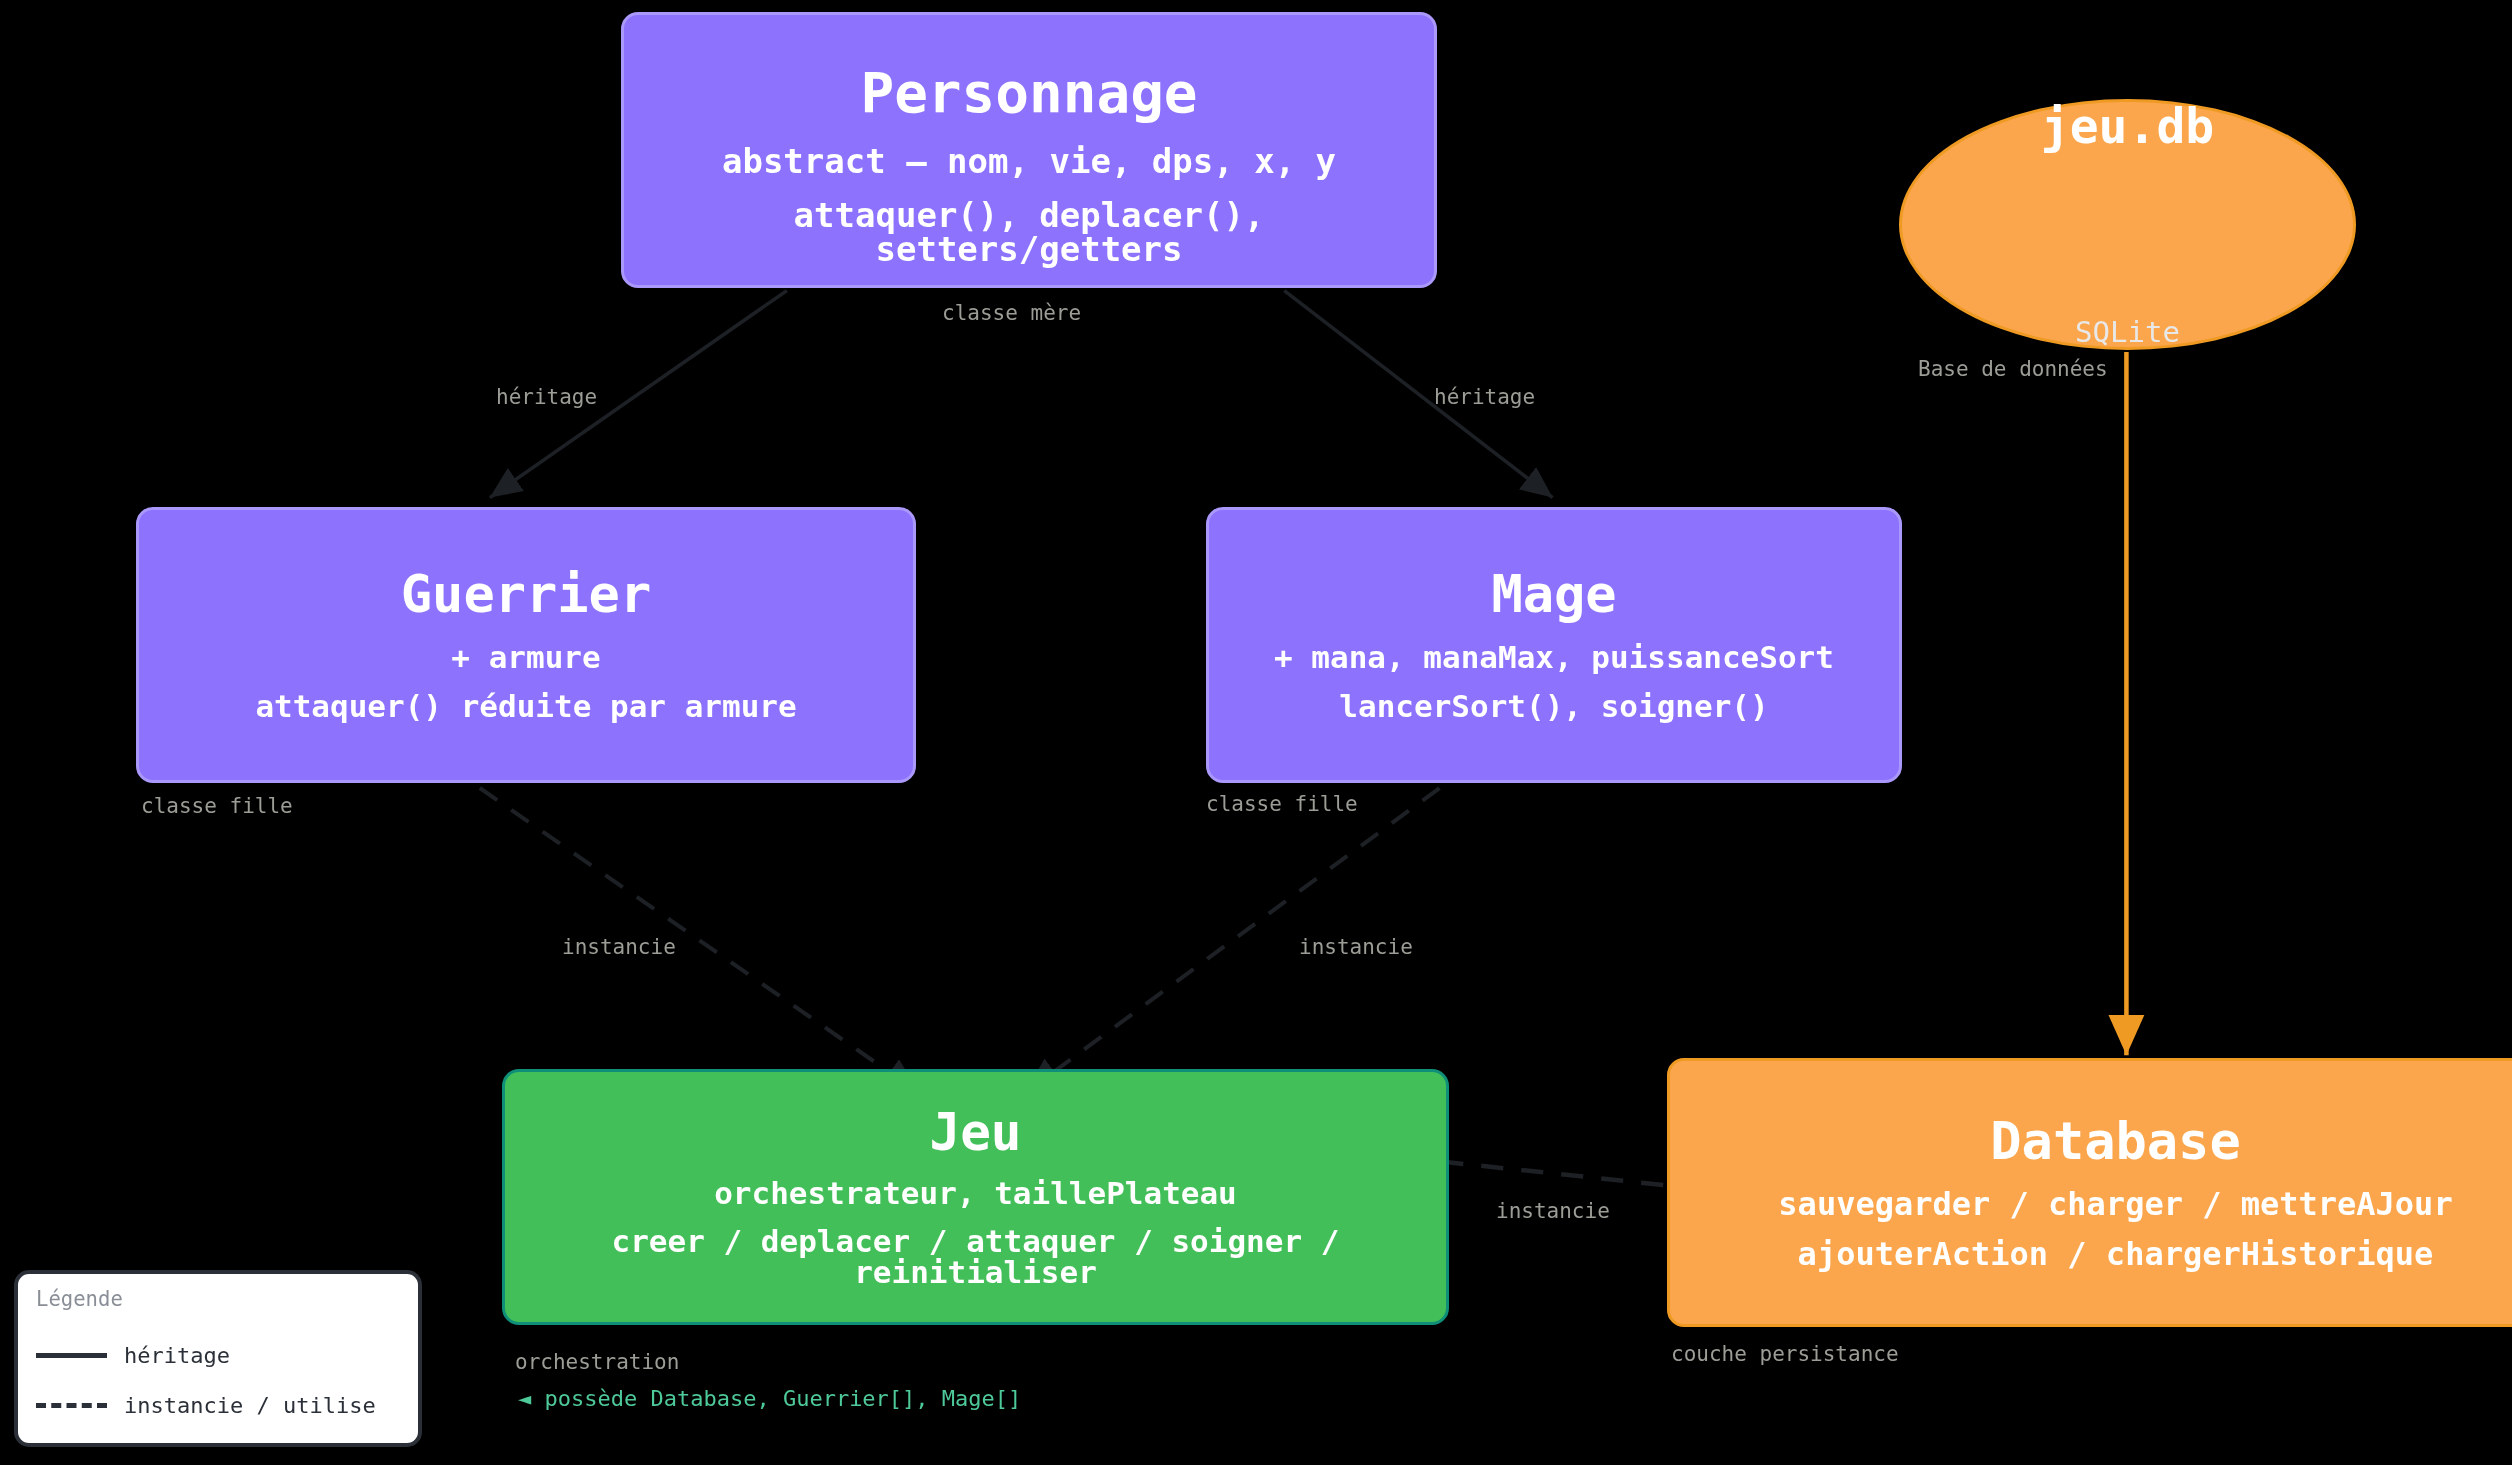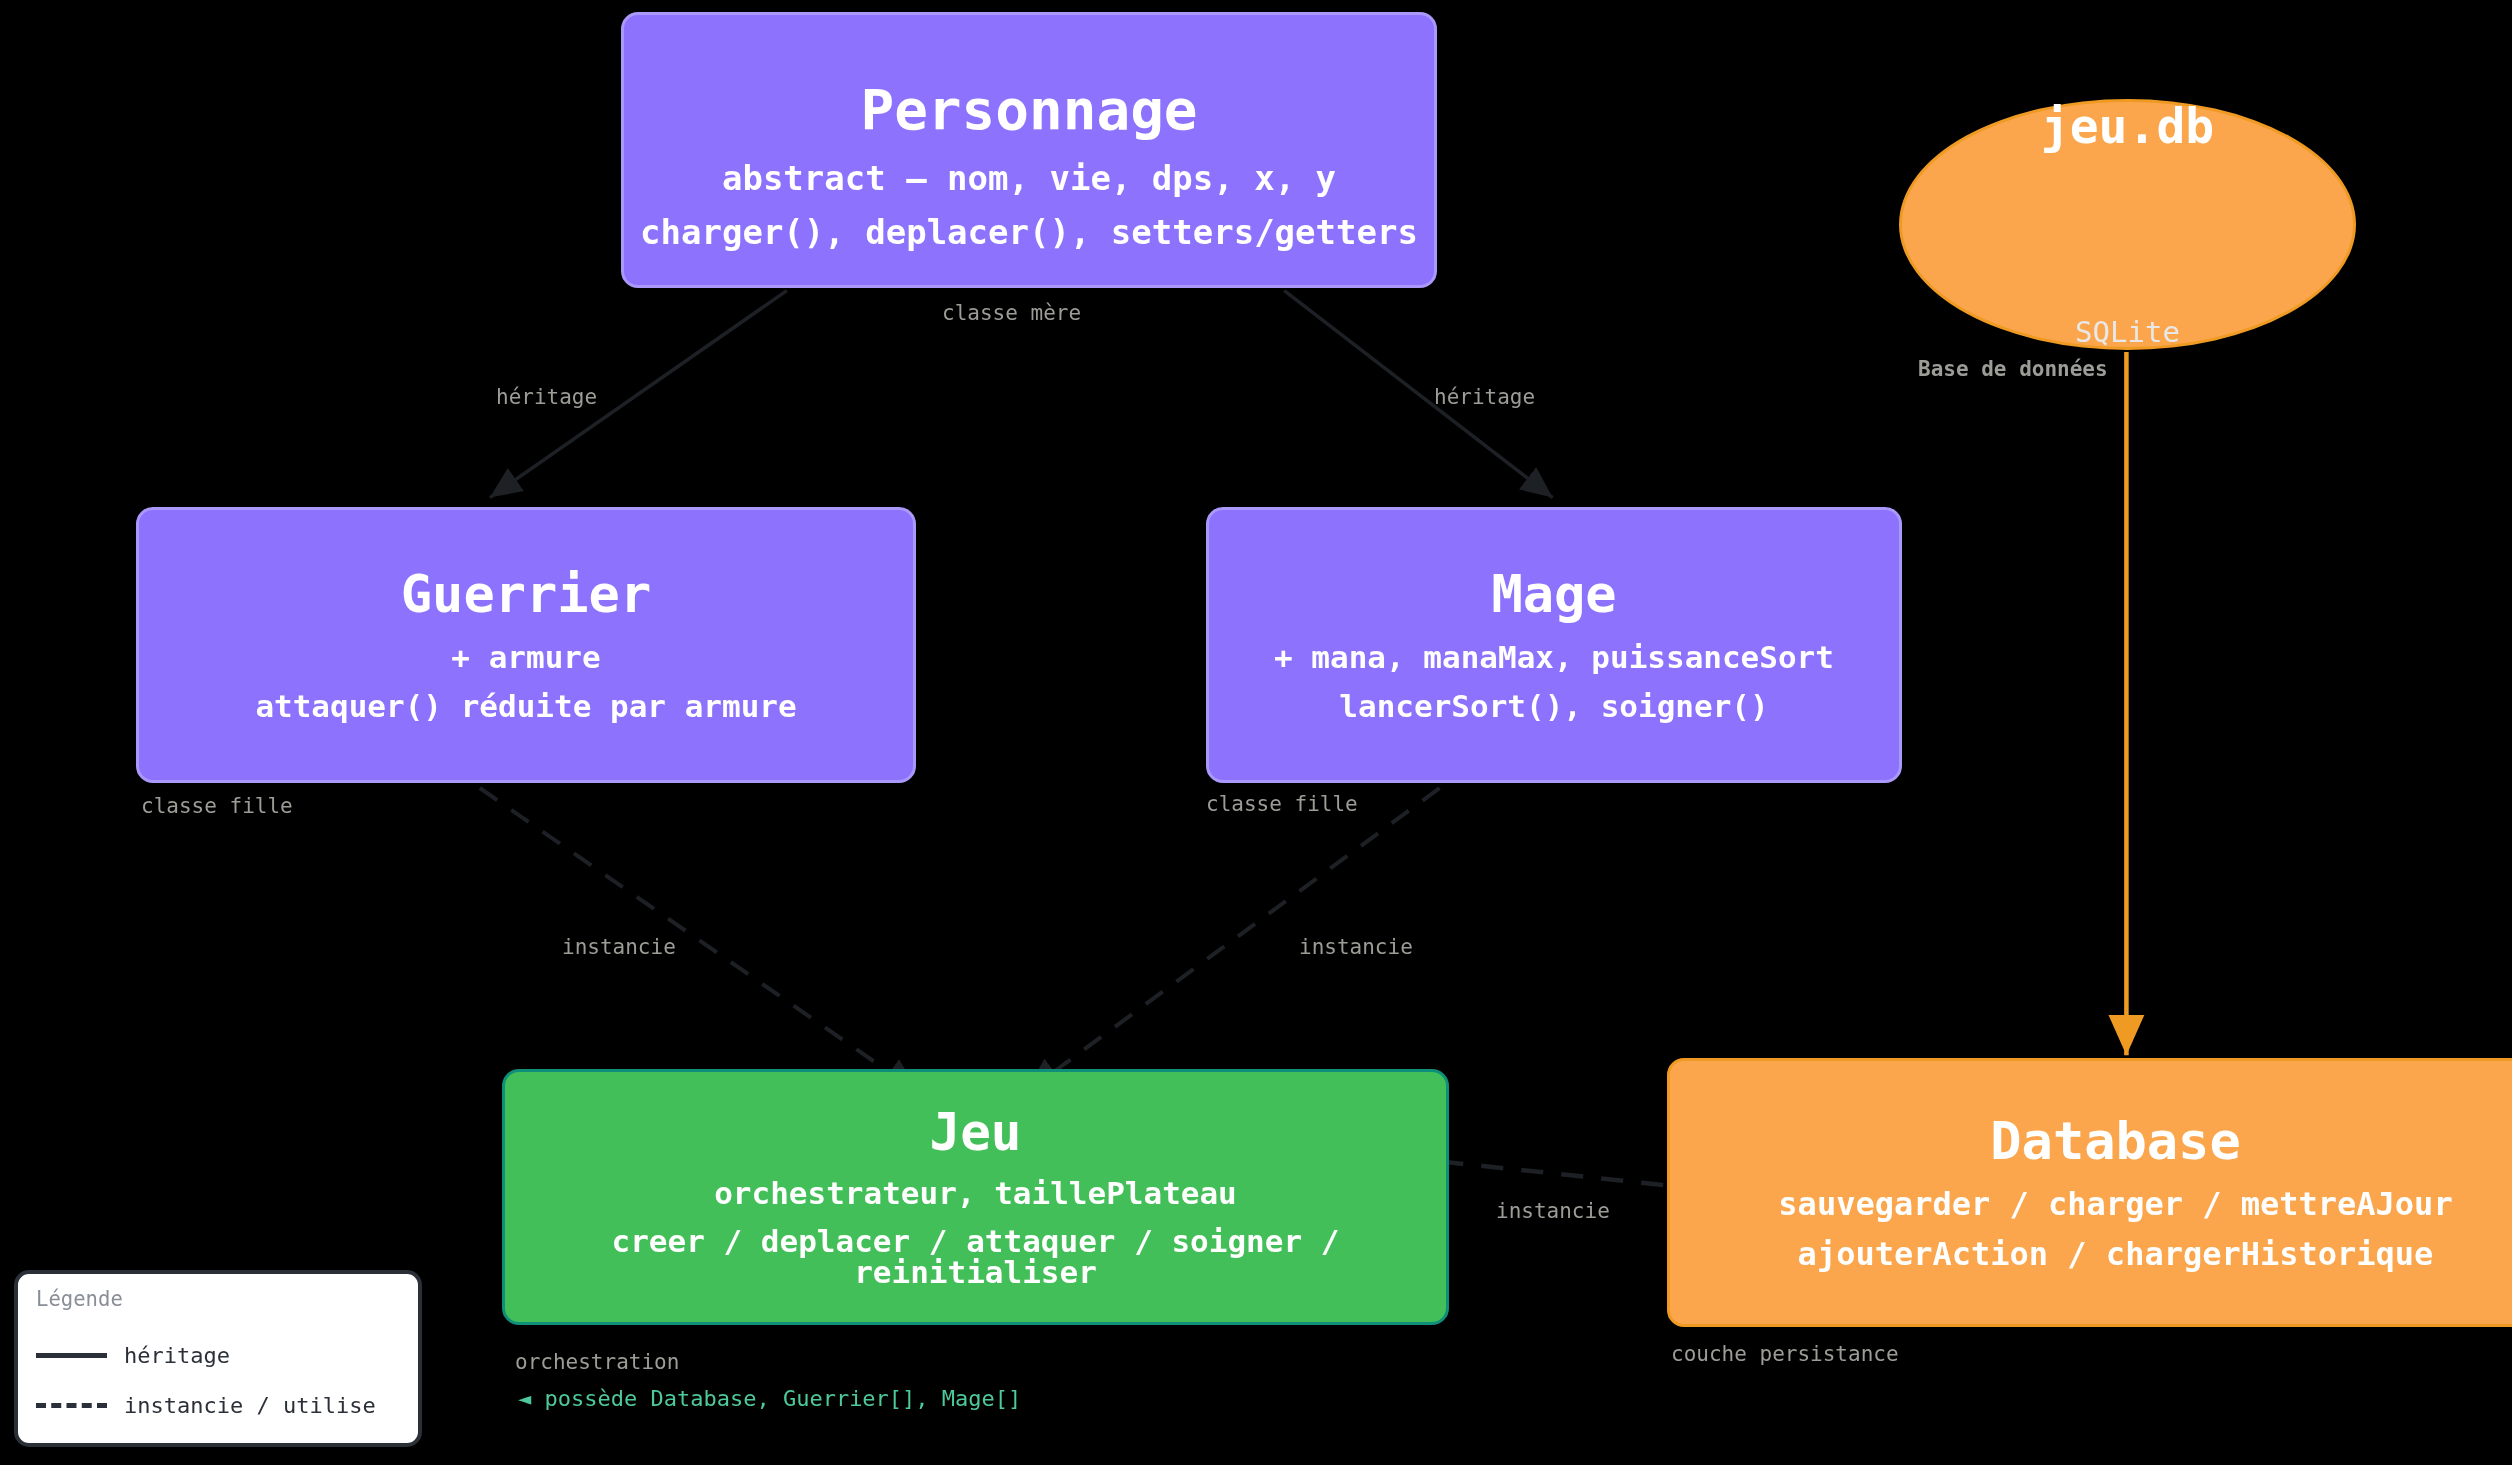--- a/index.html
+++ b/index.html
@@ -141,21 +141,21 @@
     line-height: 1;
   }
   .elabel.note-teal {
     color: #4ec99a;
     font-size: 22px;
   }
 
   #lbl-classe-mere      { left: 942px; top: 303px; }
   #lbl-heritage-left    { left: 496px;  top: 387px; }
   #lbl-heritage-right   { left: 1434px; top: 387px; }
-  #lbl-base-donnees     { left: 1918px; top: 359px; font-weight: bold; }
+  #lbl-base-donnees     { left: 1918px; top: 359px; }
   #lbl-classe-fille-l   { left: 141px;  top: 796px; }
   #lbl-classe-fille-r   { left: 1206px; top: 794px; }
   #lbl-instancie-left   { left: 562px; top: 937px; }
   #lbl-instancie-right  { left: 1299px; top: 937px; }
   #lbl-instancie-db     { left: 1496px; top: 1201px; }
   #lbl-orchestration    { left: 515px; top: 1352px; }
   #lbl-possede          { left: 518px; top: 1388px; }
   #lbl-couche-persist   { left: 1671px; top: 1344px; }
 
   
@@ -222,21 +222,21 @@
     <line x1="2865" y1="1568" x2="2040" y2="2175" stroke="#1d2025" stroke-width="8" stroke-dasharray="42 34" marker-end="url(#arrow-dark)"></line>
 
     <line x1="3310" y1="2358" x2="2122" y2="2233" stroke="#1d2025" stroke-width="9" stroke-dasharray="44 36" marker-end="url(#arrow-dark)"></line>
 
     <line x1="4232" y1="700" x2="4232" y2="2100" stroke="#ef9a23" stroke-width="9" marker-end="url(#arrow-orange)"></line>
   </svg>
 
   <div class="node purple" id="node-personnage">
     <div class="title">Personnage</div>
     <div class="line">abstract — nom, vie, dps, x, y</div>
-    <div class="line">charger(), deplacer(), setters/getters</div>
+    <div class="line">attaquer(), deplacer(), setters/getters</div>
   </div>
 
   <div class="node purple" id="node-guerrier">
     <div class="title">Guerrier</div>
     <div class="line">+ armure</div>
     <div class="line">attaquer() réduite par armure</div>
   </div>
 
   <div class="node purple" id="node-mage">
     <div class="title">Mage</div>

